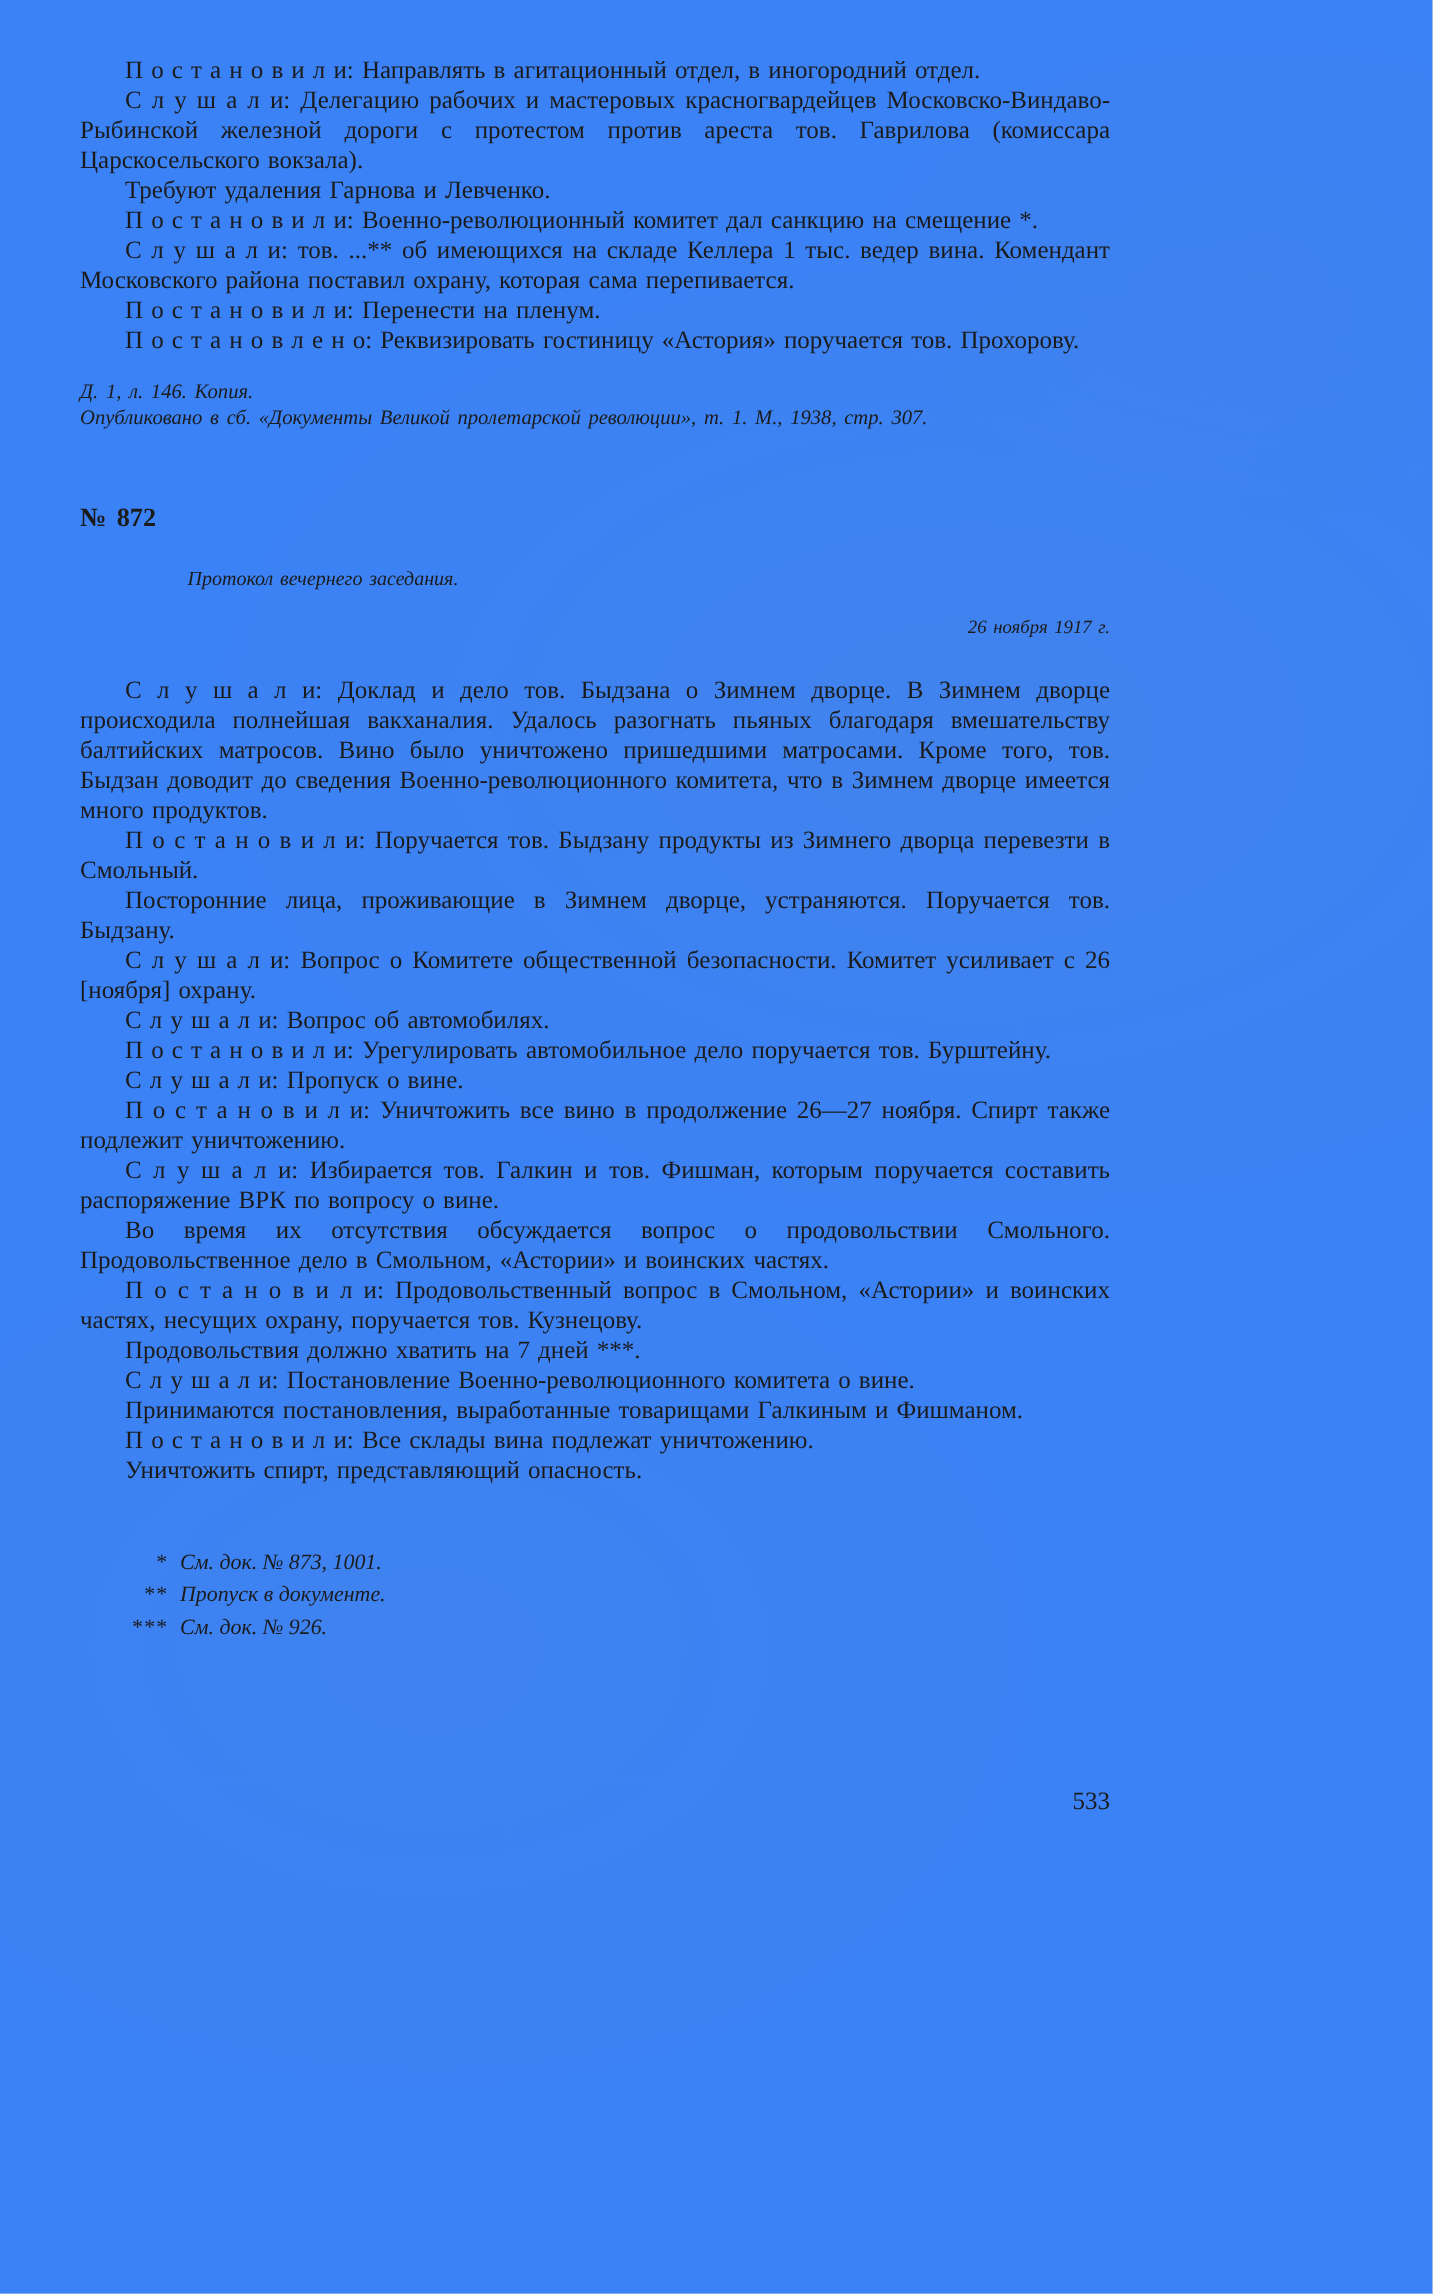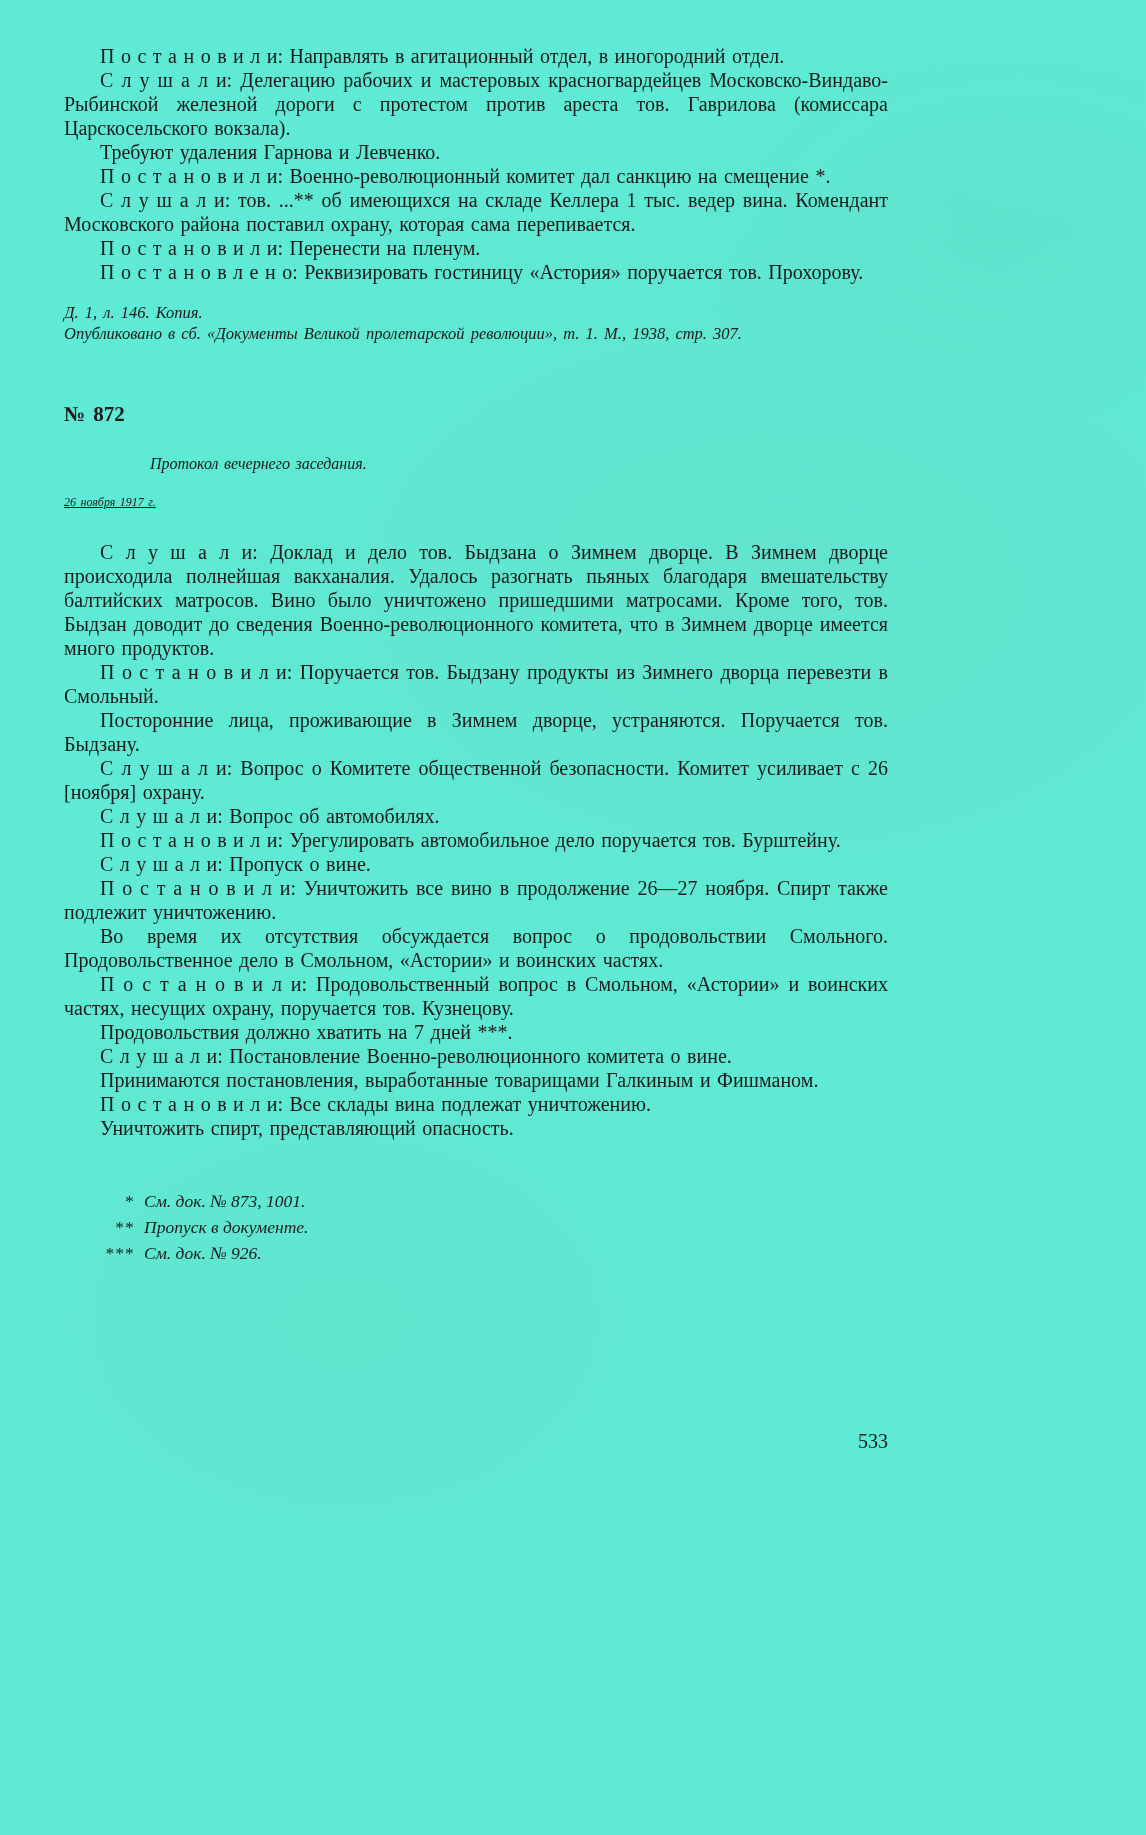--- a/index.html
+++ b/index.html
@@ -6,21 +6,21 @@
   html, body {
     margin: 0;
     padding: 0;
     background: #e9e7e1;
   }
   .page {
     position: relative;
     width: 1146px;
     height: 1835px;
     margin: 0 auto;
-    background: #5eead4;
+    background: #3b82f6;
     color: #1b1b1b;
     font-family: "Liberation Serif", "DejaVu Serif", serif;
     box-sizing: border-box;
     padding: 44px 258px 0 64px;
     overflow: hidden;
   }
   
   .page::before {
     content: "";
     position: absolute;
@@ -58,22 +58,22 @@
     margin-top: 26px;
     font-style: italic;
     text-align: left;
     padding-left: 86px;
     font-size: 16px;
   }
   .blk.date {
     margin-top: 14px;
     margin-bottom: 26px;
     font-style: italic;
-    font-size: 12px;
-    text-decoration: underline;
+    text-align: right;
+    font-size: 15px;
   }
   .footnotes {
     position: relative;
     margin-top: 48px;
     font-style: italic;
     font-size: 17.5px;
     line-height: 26px;
   }
   .footnote { display: flex; }
   .fn-marker {
@@ -110,20 +110,21 @@
       <p class="blk heading">Протокол вечернего заседания.</p>
       <p class="blk date">26 ноября 1917 г.</p>
       <p class="blk body">С л у ш а л и:  Доклад и дело тов. Быдзана о Зимнем дворце. В Зимнем дворце происходила полнейшая вакханалия. Удалось разогнать пьяных благодаря вмешательству балтийских матросов. Вино было уничтожено пришедшими матросами. Кроме того, тов. Быдзан доводит до сведения Военно-революционного комитета, что в Зимнем дворце имеется много продуктов.</p>
       <p class="blk body">П о с т а н о в и л и:  Поручается тов. Быдзану продукты из Зимнего дворца перевезти в Смольный.</p>
       <p class="blk body">Посторонние лица, проживающие в Зимнем дворце, устраняются. Поручается тов. Быдзану.</p>
       <p class="blk body">С л у ш а л и:  Вопрос о Комитете общественной безопасности. Комитет усиливает с 26 [ноября] охрану.</p>
       <p class="blk body">С л у ш а л и:  Вопрос об автомобилях.</p>
       <p class="blk body">П о с т а н о в и л и:  Урегулировать автомобильное дело поручается тов. Бурштейну.</p>
       <p class="blk body">С л у ш а л и:  Пропуск о вине.</p>
       <p class="blk body">П о с т а н о в и л и:  Уничтожить все вино в продолжение 26—27 ноября. Спирт также подлежит уничтожению.</p>
+      <p class="blk body">С л у ш а л и:  Избирается тов. Галкин и тов. Фишман, которым поручается составить распоряжение ВРК по вопросу о вине.</p>
       <p class="blk body">Во время их отсутствия обсуждается вопрос о продовольствии Смольного. Продовольственное дело в Смольном, «Астории» и воинских частях.</p>
       <p class="blk body">П о с т а н о в и л и:  Продовольственный вопрос в Смольном, «Астории» и воинских частях, несущих охрану, поручается тов. Кузнецову.</p>
       <p class="blk body">Продовольствия должно хватить на 7 дней ***.</p>
       <p class="blk body">С л у ш а л и:  Постановление Военно-революционного комитета о вине.</p>
       <p class="blk body">Принимаются постановления, выработанные товарищами Галкиным и Фишманом.</p>
       <p class="blk body">П о с т а н о в и л и:  Все склады вина подлежат уничтожению.</p>
       <p class="blk body">Уничтожить спирт, представляющий опасность.</p>
     </div>
   <div class="footnotes" id="footnotes">
       <div class="footnote">

